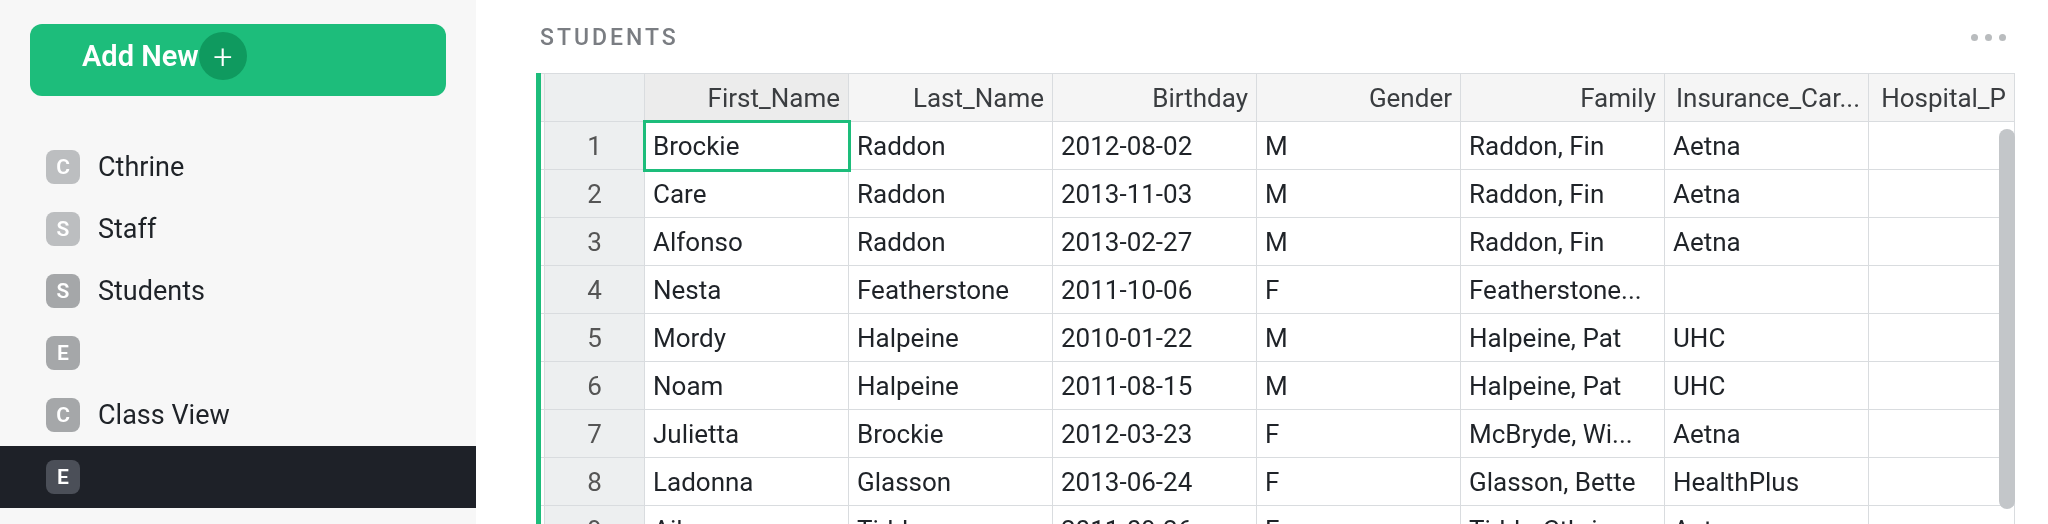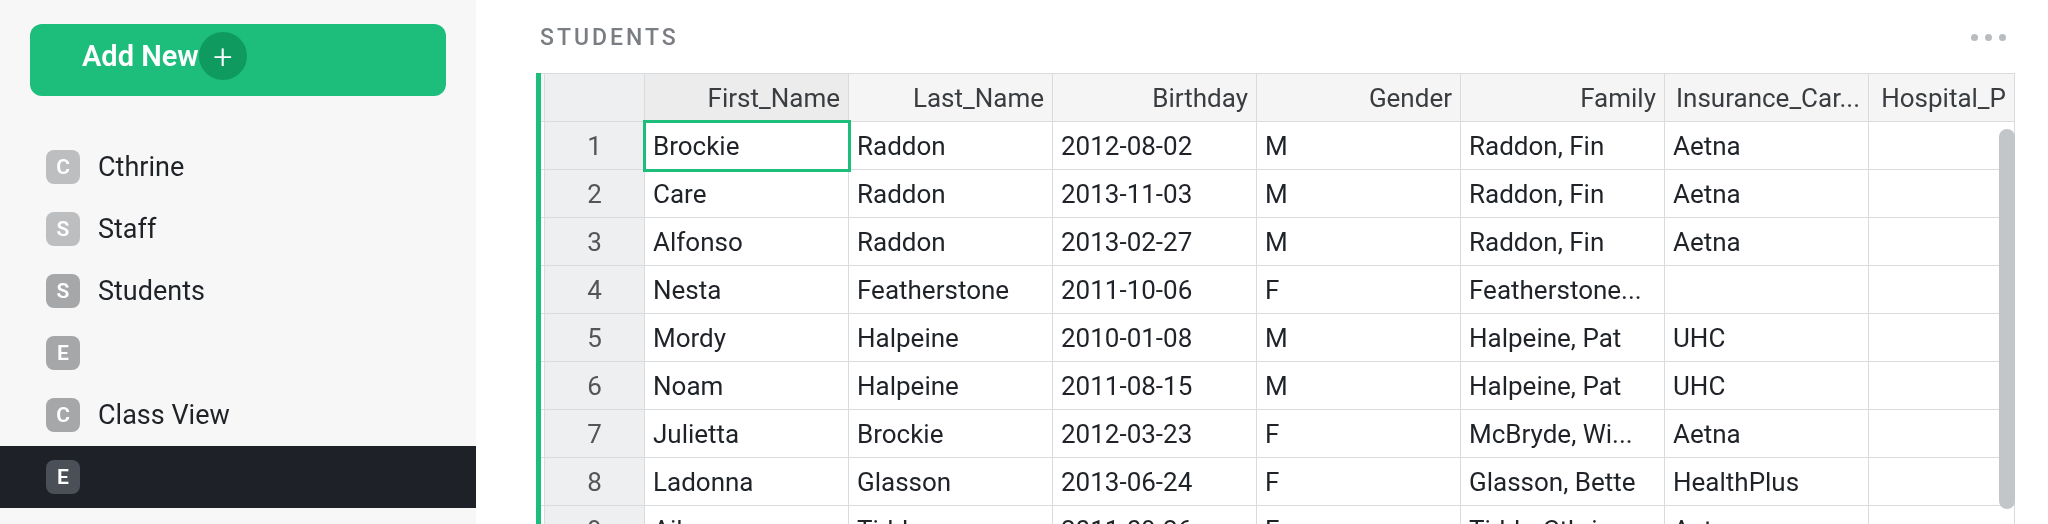--- a/index.html
+++ b/index.html
@@ -198,21 +198,21 @@
               <td>F</td>
               <td>Featherstone...</td>
               <td></td>
               <td></td>
             </tr>
             <tr>
               <td class="green-rail"></td>
               <th class="rownum">5</th>
               <td>Mordy</td>
               <td>Halpeine</td>
-              <td>2010-01-08</td>
+              <td>2010-01-22</td>
               <td>M</td>
               <td>Halpeine, Pat</td>
               <td>UHC</td>
               <td></td>
             </tr>
             <tr>
               <td class="green-rail"></td>
               <th class="rownum">6</th>
               <td>Noam</td>
               <td>Halpeine</td>

